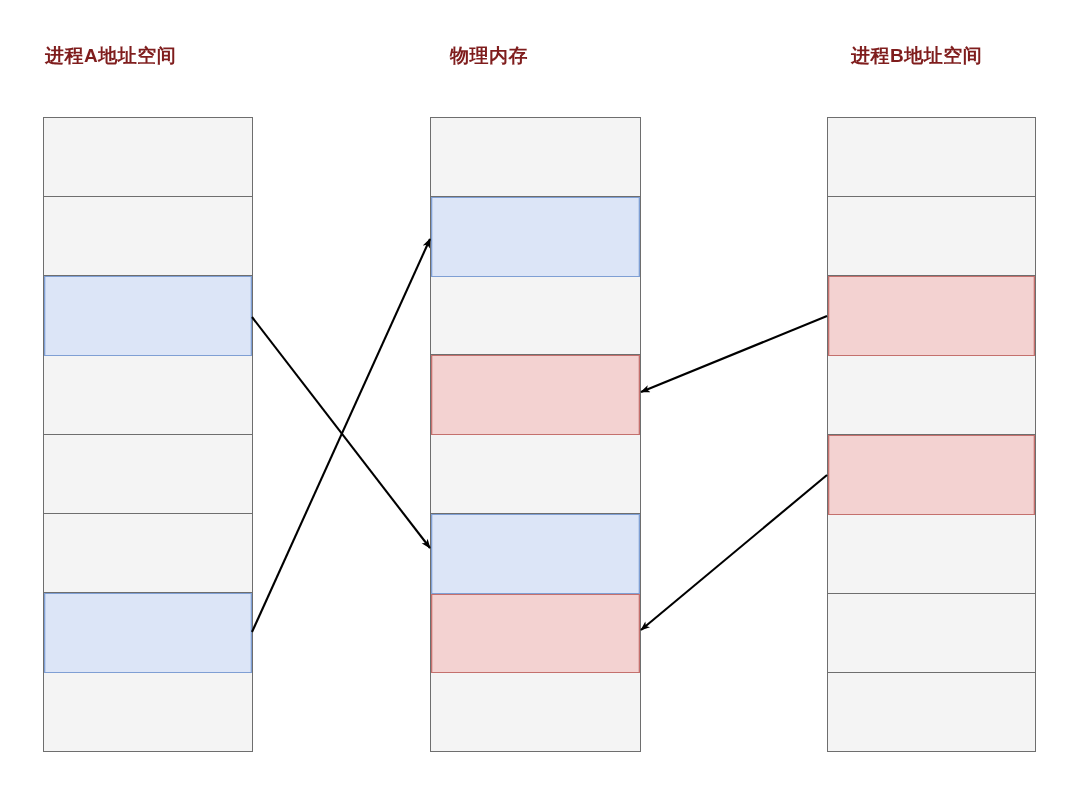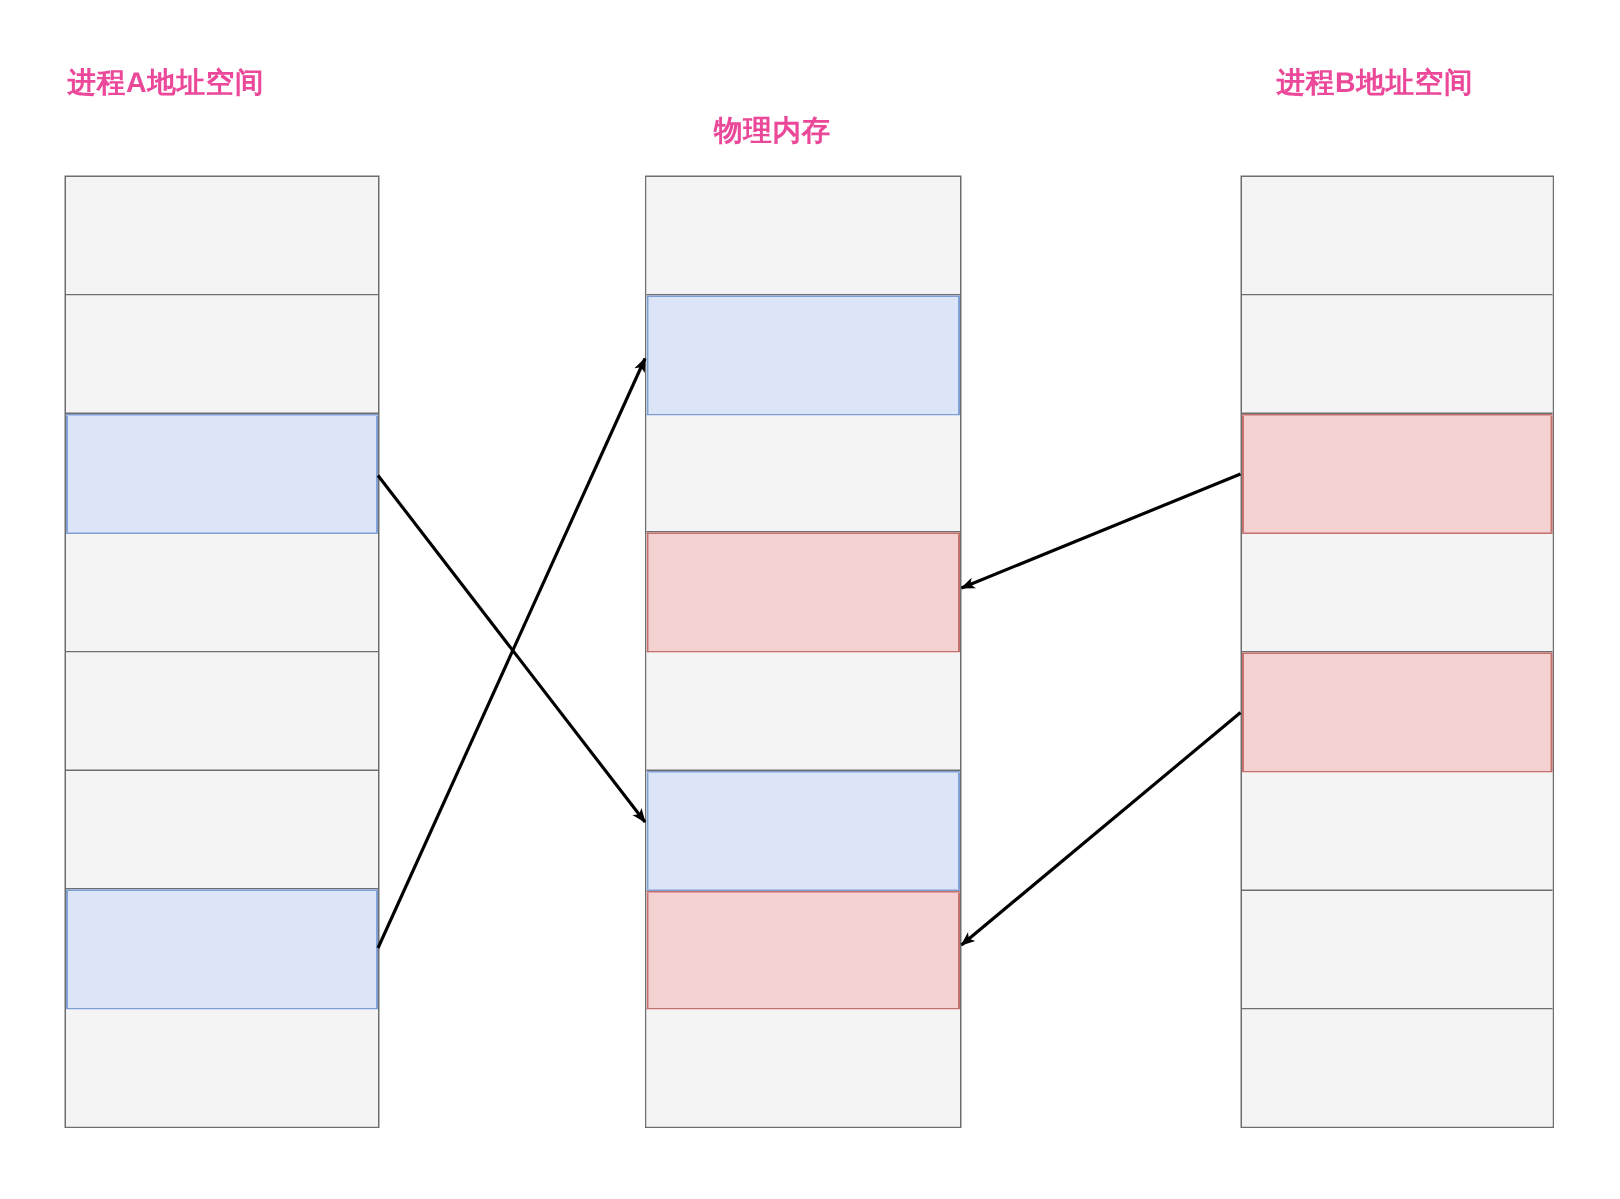--- a/index.html
+++ b/index.html
@@ -19,27 +19,27 @@
     position: absolute;
     left: 0; top: 0;
     width: 1080px;
     height: 799px;
   }
 
   .col-title {
     position: absolute;
     font-size: 19px;
     font-weight: 700;
-    color: #ec4899;
+    color: #7f1d1d;
     letter-spacing: 0.5px;
     white-space: nowrap;
     line-height: 1;
   }
   #title-a { left: 45px;  top: 46px; }
-  #title-m { left: 476px; top: 46px; margin-top: 32px; }
+  #title-m { left: 450px; top: 46px; }
   #title-b { left: 841px; top: 46px; margin-left: 10px; }
 
   .column {
     position: absolute;
     box-sizing: border-box;
     border: 1.6px solid #6e6e6e;
     display: flex;
     flex-direction: column;
   }
   #col-a { left: 43px;  top: 117px; width: 210px; height: 635px; }

